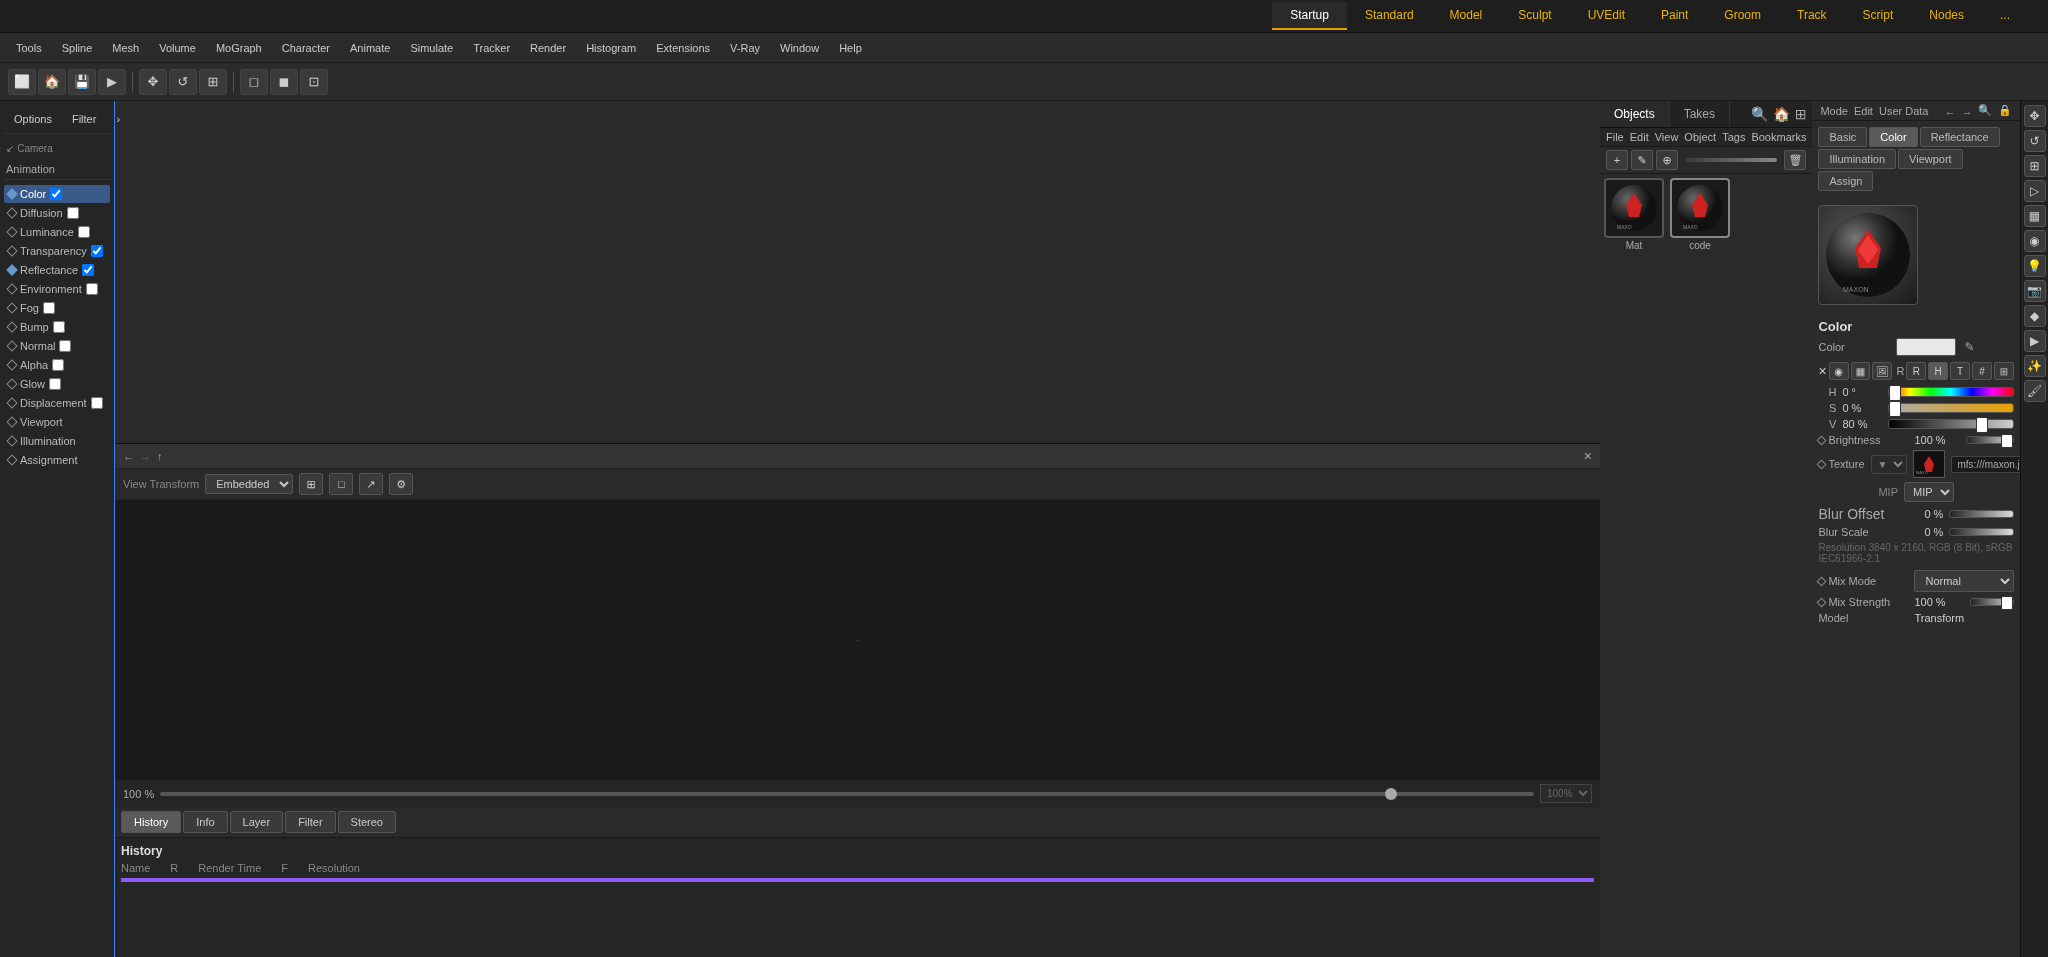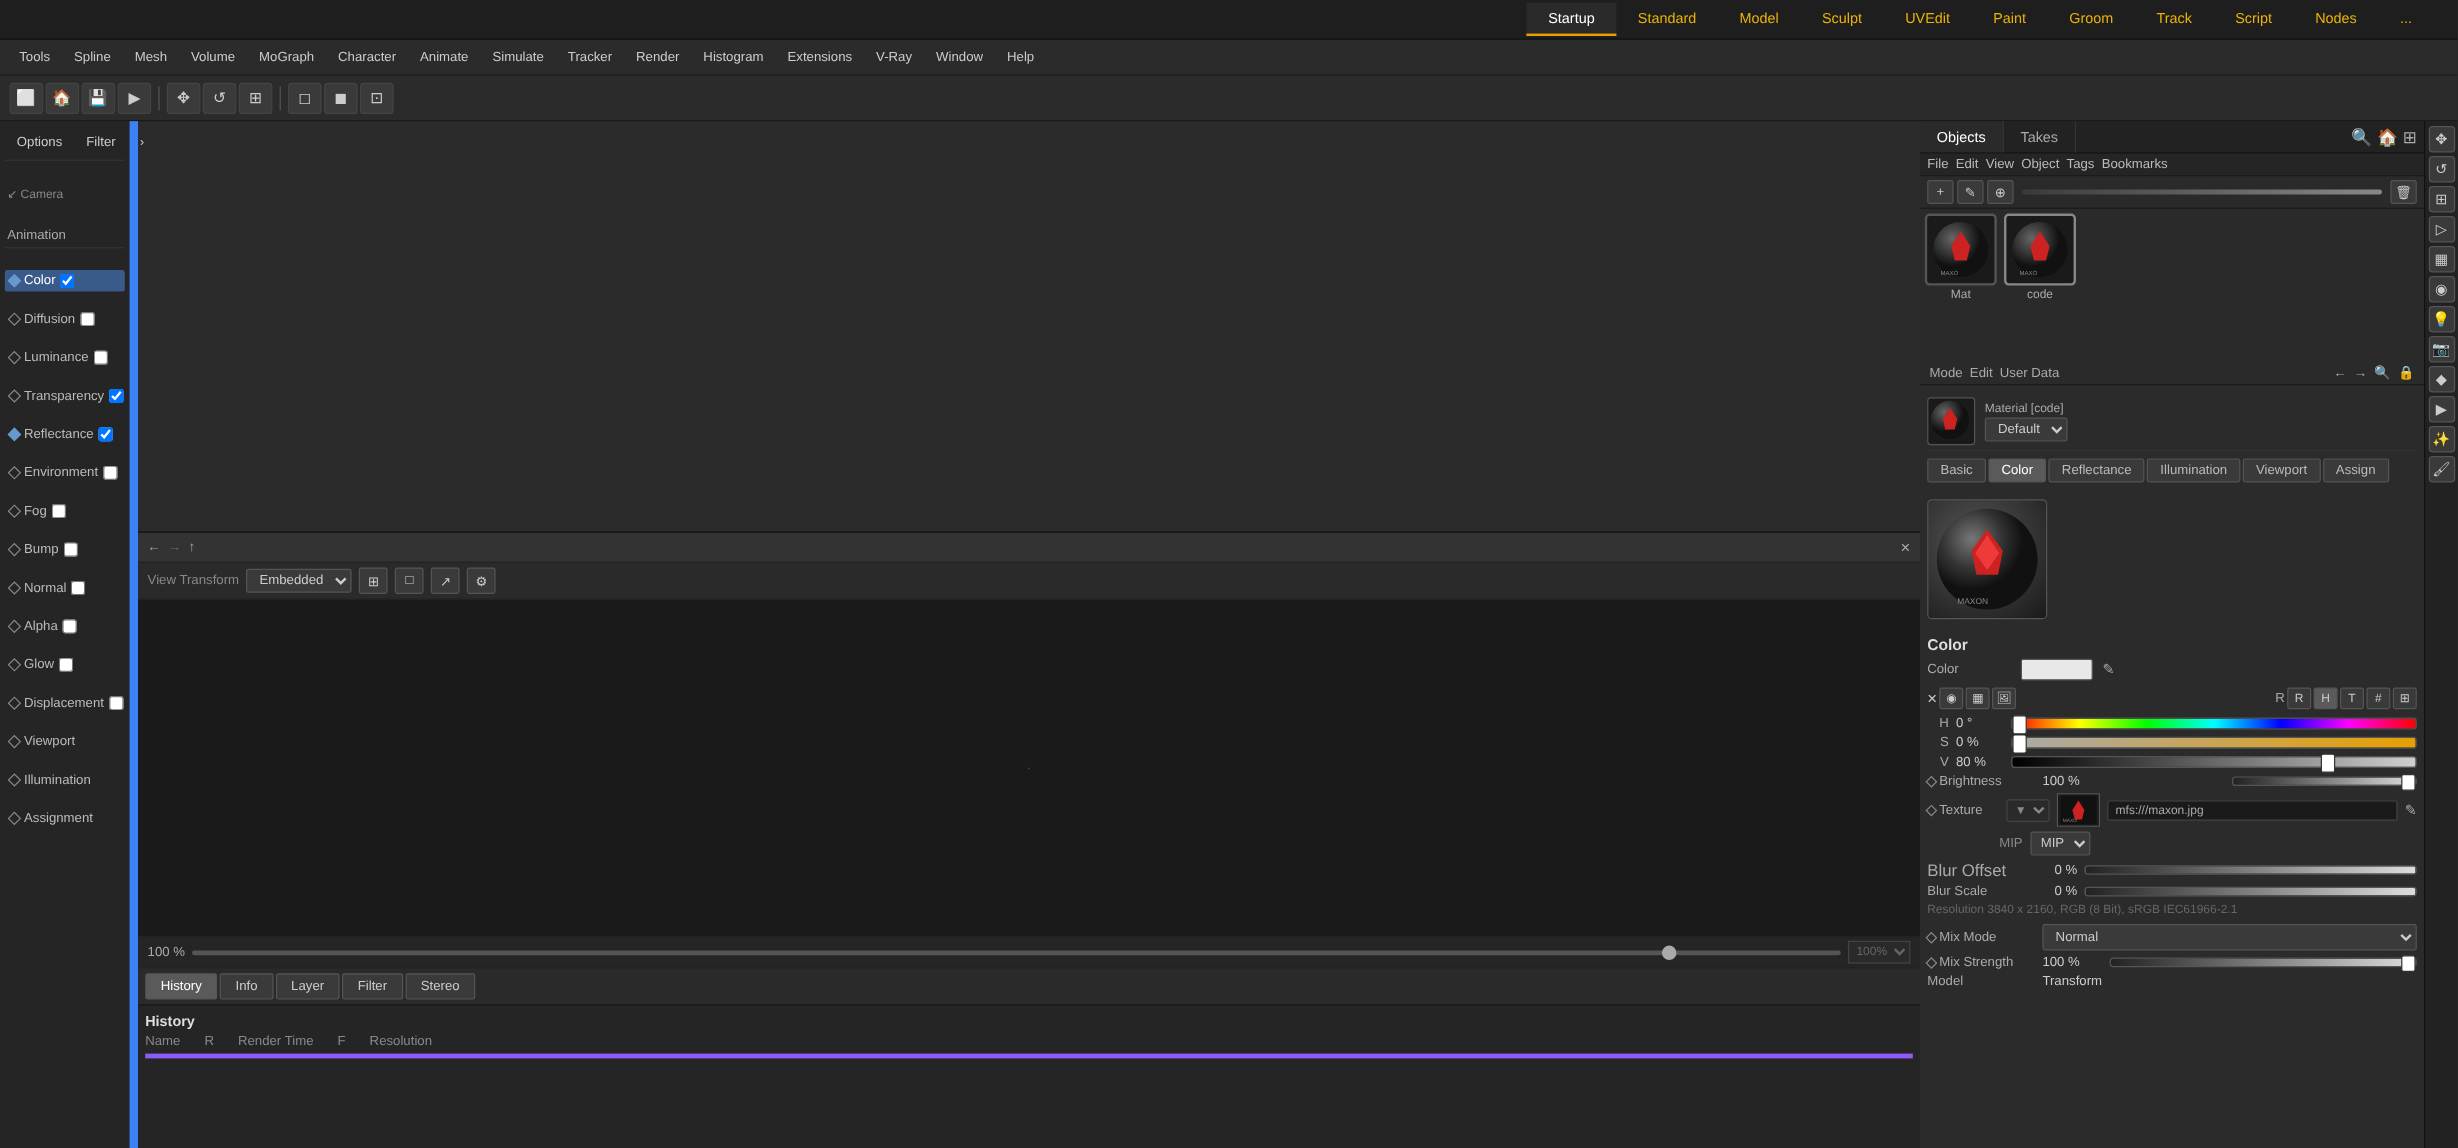--- a/index.html
+++ b/index.html
@@ -92,25 +92,25 @@
     
     .main-layout {
       display: flex;
       height: calc(957px - 33px - 30px - 38px);
     }
 
     
     .left-sidebar {
       width: 115px;
       background: #252525;
-      border-right: 7px solid #3b82f6;
+      border-right: 1px solid #3b82f6;
       padding: 4px;
       display: flex;
       flex-direction: column;
-      gap: 14px;
+      gap: 1px;
     }
     .viewport-canvas {
       flex: 1;
       background: #1a1a1a;
       position: relative;
       overflow: hidden;
     }
     .pv-header {
       background: #333;
       padding: 4px 8px;
@@ -711,21 +711,21 @@
           <span>Name</span>
           <span>R</span>
           <span>Render Time</span>
           <span>F</span>
           <span>Resolution</span>
         </div>
       </div>
     </div>
   </div>
 
-  <div style="display:flex;flex-direction:column;width:420px;">
+  <div style="display:flex;flex-direction:row;width:420px;">
 
     <div class="objects-panel">
       <div class="right-top-tabs">
         <div class="right-top-tab active">Objects</div>
         <div class="right-top-tab">Takes</div>
         <div style="flex:1;"></div>
         <div style="display:flex;align-items:center;gap:4px;padding:0 6px;">
           <span style="cursor:pointer;color:#aaa;font-size:14px;">🔍</span>
           <span style="cursor:pointer;color:#aaa;font-size:14px;">🏠</span>
           <span style="cursor:pointer;color:#aaa;font-size:14px;">⊞</span>
@@ -787,40 +787,20 @@
         <span class="attr-mode-item">Mode</span>
         <span class="attr-mode-item">Edit</span>
         <span class="attr-mode-item">User Data</span>
         <div style="flex:1;"></div>
         <span style="cursor:pointer;color:#aaa;">←</span>
         <span style="cursor:pointer;color:#aaa;">→</span>
         <span style="cursor:pointer;color:#aaa;">🔍</span>
         <span style="cursor:pointer;color:#aaa;">🔒</span>
       </div>
       <div class="attr-content">
-        <div class="material-header">
-          <div class="material-thumb">
-            <svg width="36" height="36" viewBox="0 0 36 36">
-              <defs>
-                <radialGradient id="bg3" cx="35%" cy="30%">
-                  <stop offset="0%" stop-color="#666"></stop>
-                  <stop offset="100%" stop-color="#111"></stop>
-                </radialGradient>
-              </defs>
-              <circle cx="18" cy="18" r="16" fill="url(#bg3)"></circle>
-              <polygon points="18,8 24,17 22,26 14,26 12,17" fill="#cc2222"></polygon>
-            </svg>
-          </div>
-          <div>
-            <div style="color:#aaa;font-size:10px;">Material [code]</div>
-            <select style="background:#3a3a3a;border:1px solid #555;color:#ccc;font-size:11px;padding:2px 6px;border-radius:2px;margin-top:2px;">
-              <option>Default</option>
-            </select>
-          </div>
-        </div>
         <div class="material-tabs">
           <div class="mat-tab">Basic</div>
           <div class="mat-tab active">Color</div>
           <div class="mat-tab">Reflectance</div>
           <div class="mat-tab">Illumination</div>
           <div class="mat-tab">Viewport</div>
           <div class="mat-tab">Assign</div>
         </div>
 
         <div style="display:flex;gap:8px;margin-bottom:8px;">

